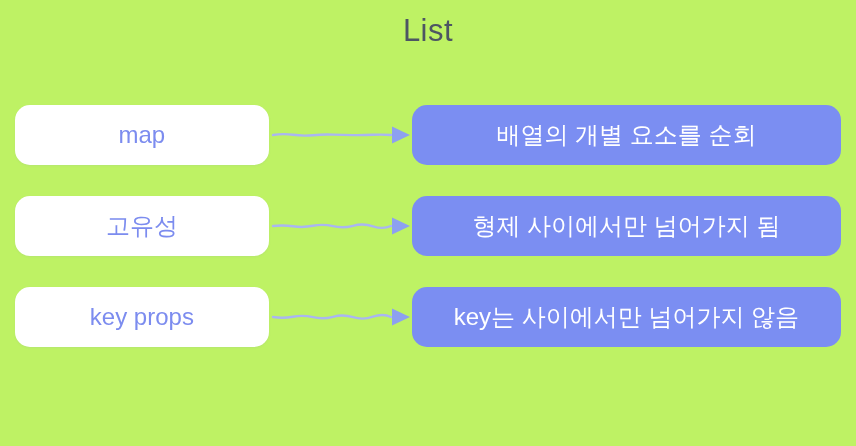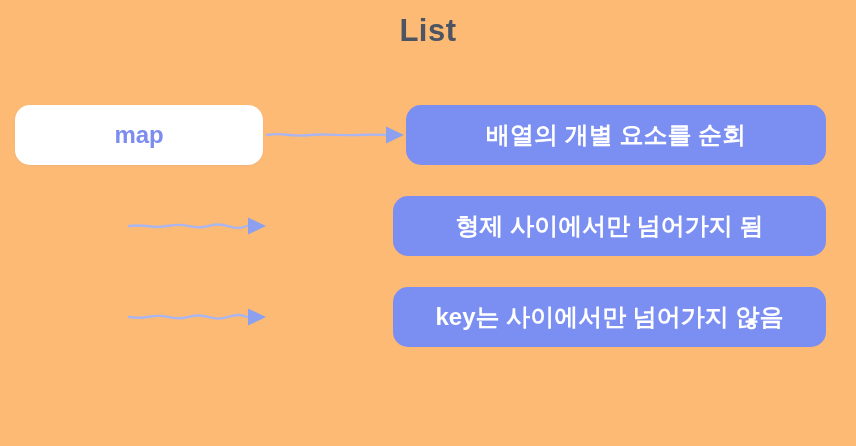--- a/index.html
+++ b/index.html
@@ -1,23 +1,22 @@
 <!DOCTYPE html>
 <html><head>
 <meta charset="utf-8">
 <style>
   html, body { margin: 0; padding: 0; }
   .canvas {
     position: relative;
     width: 856px;
     height: 446px;
-    background: #fdba74;
+    background: #bef264;
     font-family: "Liberation Sans", sans-serif;
     overflow: hidden;
-    font-weight: bold;
   }
   .title {
     position: absolute;
     top: 13px;
     left: 0;
     width: 100%;
     text-align: center;
     font-size: 31px;
     color: #4d5563;
     letter-spacing: 0.5px;
@@ -48,21 +47,21 @@
     white-space: nowrap;
   }
   .arrow-cell {
     flex: 1;
     display: flex;
     align-items: center;
     justify-content: center;
   }
   .desc-box {
     width: 433px;
-    margin-right: 30px;
+    margin-right: 15px;
     background: #7b8ef2;
     border-radius: 15px;
     display: flex;
     align-items: center;
     justify-content: center;
     font-size: 24px;
     color: #ffffff;
     white-space: nowrap;
   }
 </style>
@@ -80,30 +79,32 @@
         <svg width="143" height="60" viewBox="0 0 143 60">
           <path d="M4,30 q10,-1.6 20,-0.2 t20,0.4 t20,-0.6 t20,0.5 t20,-0.3 t18,0.2" fill="none" stroke="#a9b6f1" stroke-width="2.4" stroke-linecap="round"></path>
           <polygon points="123,21.5 123,38.5 141,30" fill="#8da0f0"></polygon>
         </svg>
       </div>
       <div class="desc-box">배열의 개별 요소를 순회</div>
     </div>
 
 
     <div class="row">
+      <div class="label-box">고유성</div>
       <div class="arrow-cell">
         <svg width="143" height="60" viewBox="0 0 143 60">
           <path d="M4,30 q10,-1.2 20,0.3 t20,-0.5 t20,0.4 t20,-0.4 t20,0.5 t18,-0.3" fill="none" stroke="#a9b6f1" stroke-width="2.4" stroke-linecap="round"></path>
           <polygon points="123,21.5 123,38.5 141,30" fill="#8da0f0"></polygon>
         </svg>
       </div>
       <div class="desc-box">형제 사이에서만 넘어가지 됨</div>
     </div>
 
     <div class="row">
+      <div class="label-box">key props</div>
       <div class="arrow-cell">
         <svg width="143" height="60" viewBox="0 0 143 60">
           <path d="M4,30 q10,1.5 20,-0.3 t20,0.5 t20,-0.4 t20,0.4 t20,-0.5 t18,0.3" fill="none" stroke="#a9b6f1" stroke-width="2.4" stroke-linecap="round"></path>
           <polygon points="123,21.5 123,38.5 141,30" fill="#8da0f0"></polygon>
         </svg>
       </div>
       <div class="desc-box">key는 사이에서만 넘어가지 않음</div>
     </div>
 
   </div>

